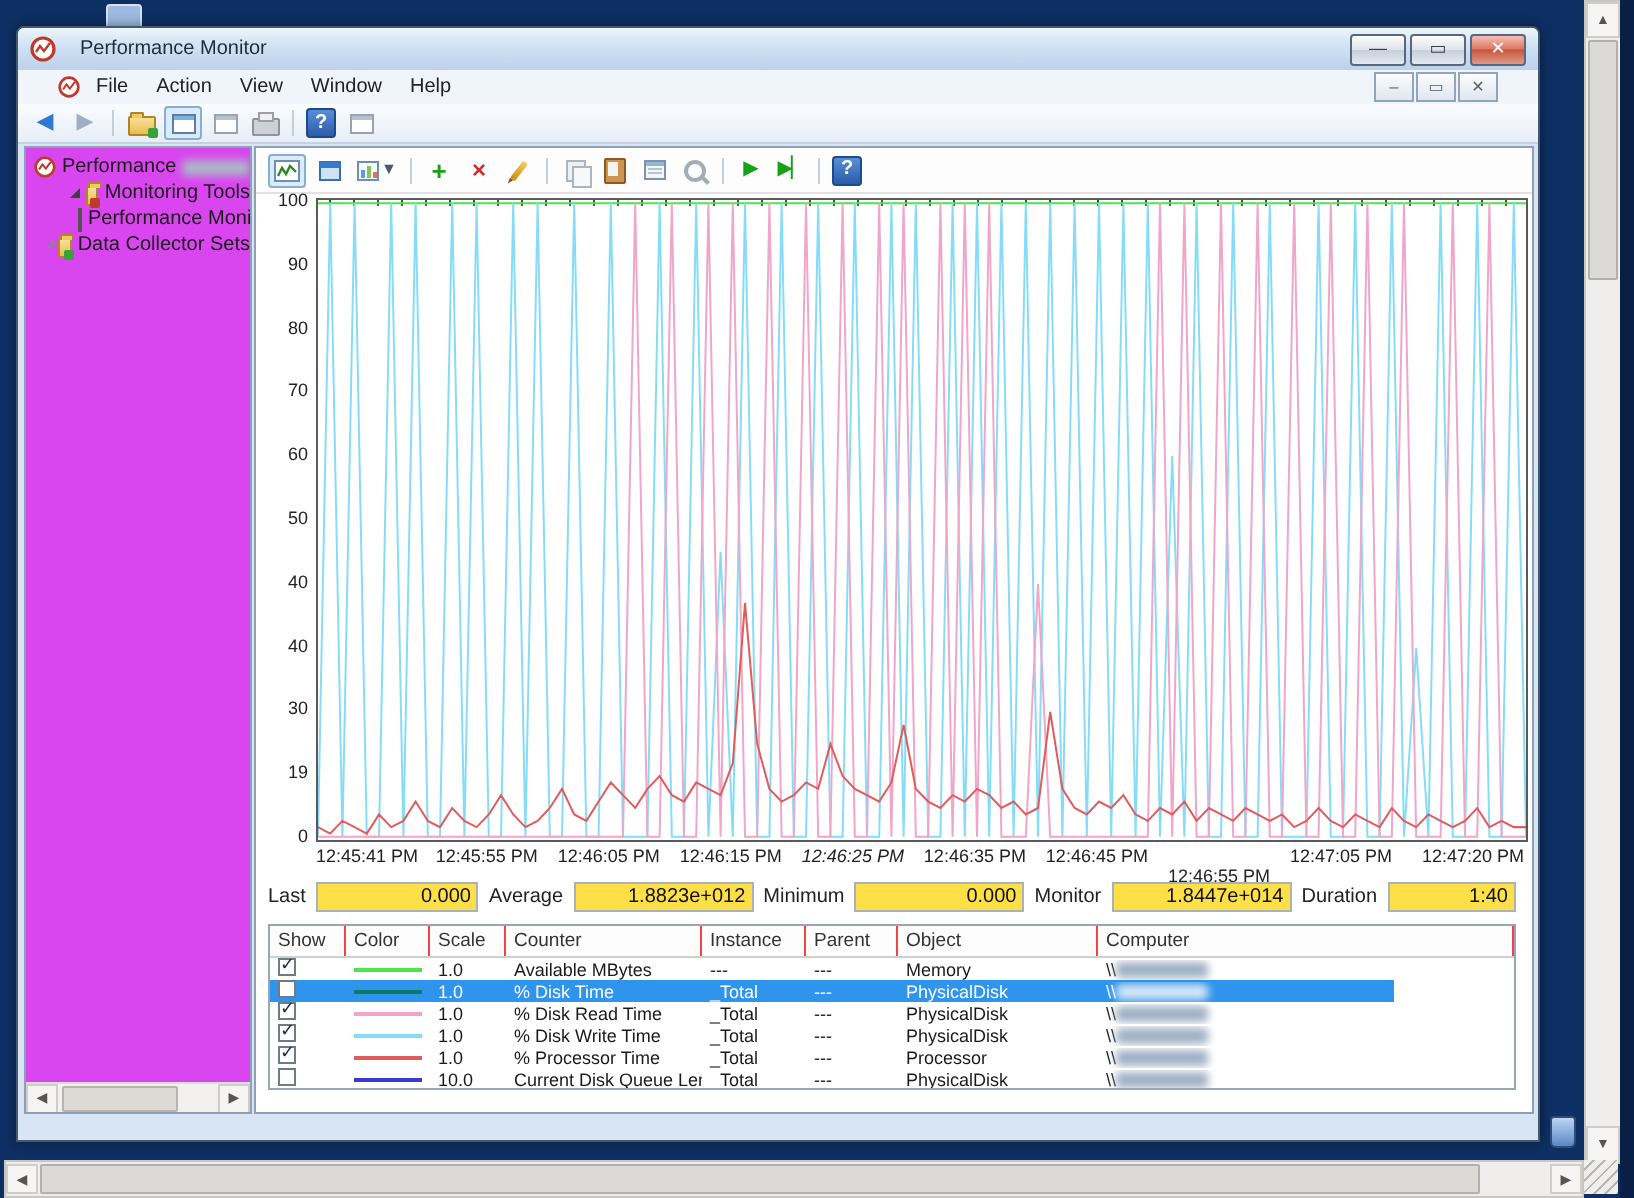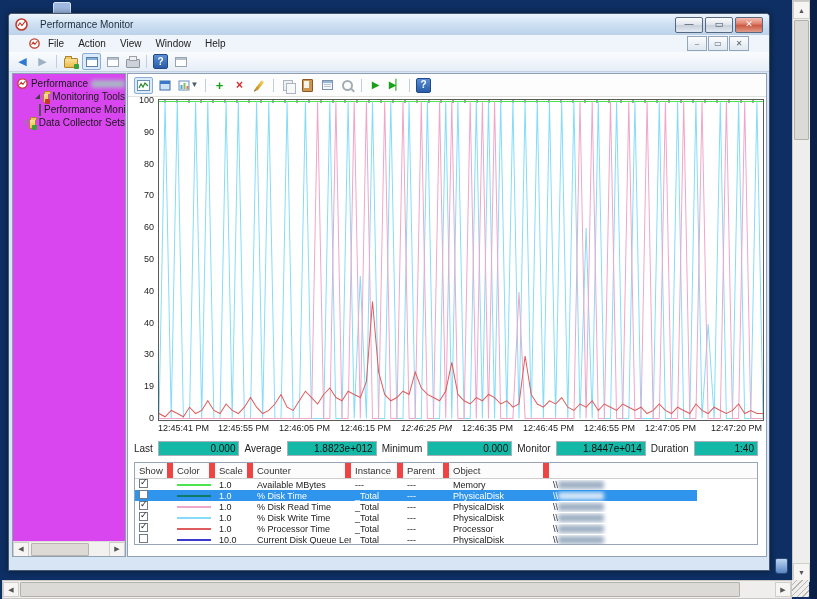--- a/index.html
+++ b/index.html
@@ -74,26 +74,26 @@
   .ylabels{position:absolute;left:4px;top:25px;width:24px;height:320px}
   .ylabels span{position:absolute;right:2px;font-size:9px;color:#222}
   .plot{position:absolute;left:30px;top:25px;width:604px;height:320px;border:1px solid #5a5a5a;background:#fff}
   .plot svg{display:block;width:100%;height:100%}
   .xlabels{position:absolute;left:30px;top:349px;width:604px;height:13px;font-size:9px;color:#222}
   .xlabels span{position:absolute;top:0;transform:translateX(-50%);white-space:nowrap}
   .xlabels span:first-child{transform:none}
   .xlabels span:last-child{transform:translateX(-100%)}
   .stats{position:absolute;left:6px;right:8px;top:366px;height:17px;display:flex;align-items:center;justify-content:flex-end;gap:5px}
   .stats .lab{color:#222}
-  .vbox{height:13px;border:1px solid #a9b1ba;background:#14b8a6;display:flex;align-items:center;justify-content:flex-end;padding:0 3px;color:#111}
+  .vbox{height:13px;border:1px solid #a9b1ba;background:#fde047;display:flex;align-items:center;justify-content:flex-end;padding:0 3px;color:#111}
   
   .legend{position:absolute;left:6px;right:8px;top:388px;height:81px;border:1px solid #97a5b4;background:#fff;overflow:hidden}
   .lrow{display:grid;grid-template-columns:38px 42px 38px 98px 52px 46px 100px 1fr;align-items:center;height:11px;font-size:9px}
   .lrow.head{height:15px;border-bottom:1px solid #cfcfcf;color:#333;font-size:9.5px;background:#fcfcfc}
-  .lrow.head > div{border-right:6px solid #ef4444;padding-left:4px;height:100%;display:flex;align-items:center}
+  .lrow.head > div{border-right:1px solid #ef4444;padding-left:4px;height:100%;display:flex;align-items:center}
   .lrow > div{padding-left:4px;overflow:hidden;white-space:nowrap}
   .lrow.selected{background:linear-gradient(90deg,#2f94ec 0,#2f94ec 562px,transparent 562px);color:#fff}
   .cb{width:9px;height:9px;border:1px solid #6f7b87;background:#fff;display:inline-block;position:relative;box-sizing:border-box}
   .cb.checked::after{content:"✓";position:absolute;left:0px;top:-3px;font-size:9px;color:#2a2a2a}
   .swatch{display:inline-block;width:34px;height:2px;vertical-align:middle}
   .blur.small{width:46px;height:8px;background:#9fb0c4}
   .lrow.selected .blur.small{background:#d5e6f8}
   
   .vscroll{position:absolute;left:792px;top:0;width:17px;height:580px;background:#efeeec;border:1px solid #c9c7c3}
   .vthumb{position:absolute;left:1px;top:19px;width:13px;height:118px;background:#dcdad6;border:1px solid #b4b1ab;border-radius:1px}
@@ -341,21 +341,21 @@
           </svg>
       </div>
       <div class="xlabels">
           <span style="left: 0%;">12:45:41 PM</span>
           <span style="left: 14.1414%;">12:45:55 PM</span>
           <span style="left: 24.2424%;">12:46:05 PM</span>
           <span style="left: 34.3434%;">12:46:15 PM</span>
           <span style="left: 44.4444%; font-style: italic;">12:46:25 PM</span>
           <span style="left: 54.5455%;">12:46:35 PM</span>
           <span style="left: 64.6465%;">12:46:45 PM</span>
-          <span style="left: 74.7475%;">12:46:55 PM</span>
+          <span style="left: 74.7475%; margin-top: 10px;">12:46:55 PM</span>
           <span style="left: 84.8485%;">12:47:05 PM</span>
           <span style="left: 100%;">12:47:20 PM</span>
         </div>
 
       <div class="stats">
         <span class="lab">Last</span>
         <span class="vbox" style="width:86px">0.000</span>
         <span class="lab">Average</span>
         <span class="vbox" style="width:96px">1.8823e+012</span>
         <span class="lab">Minimum</span>
@@ -368,20 +368,21 @@
 
       <div class="legend">
         <div class="lrow head">
           <div>Show</div>
           <div>Color</div>
           <div>Scale</div>
           <div>Counter</div>
           <div>Instance</div>
           <div>Parent</div>
           <div>Object</div>
+          <div>Computer</div>
         </div>
         <div class="lrow">
           <div><span class="cb checked"></span></div>
           <div><span class="swatch" style="background: rgb(76, 228, 76);"></span></div>
           <div>1.0</div>
           <div>Available MBytes</div>
           <div>---</div>
           <div>---</div>
           <div>Memory</div>
           <div><span>\\</span><span class="blur small"></span></div>

